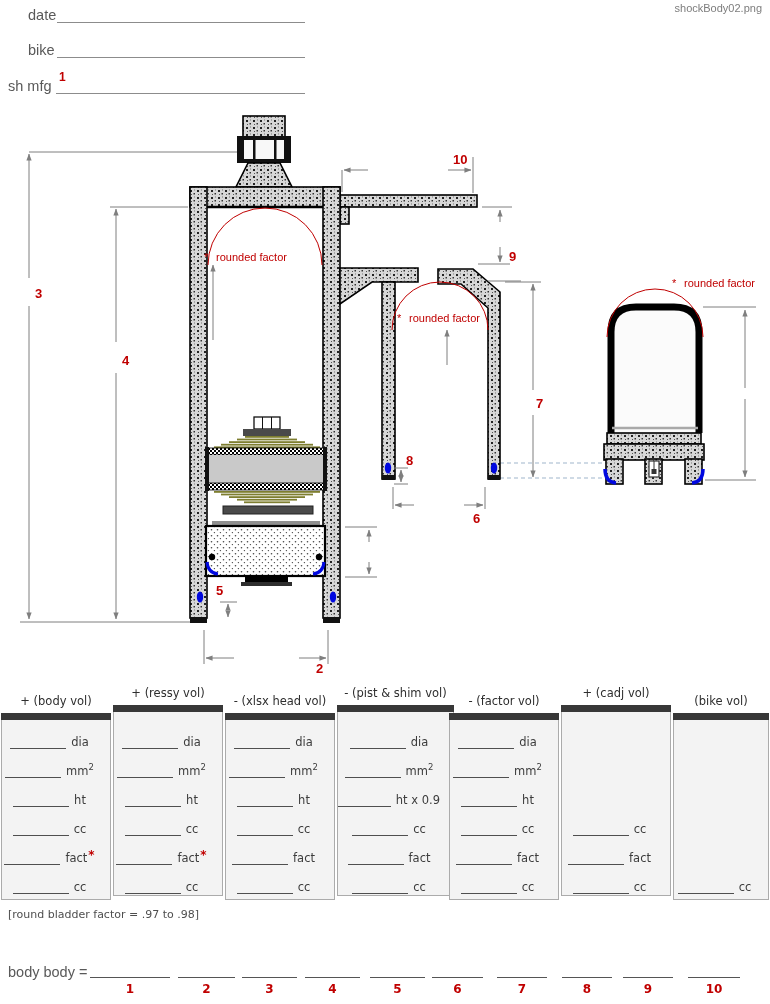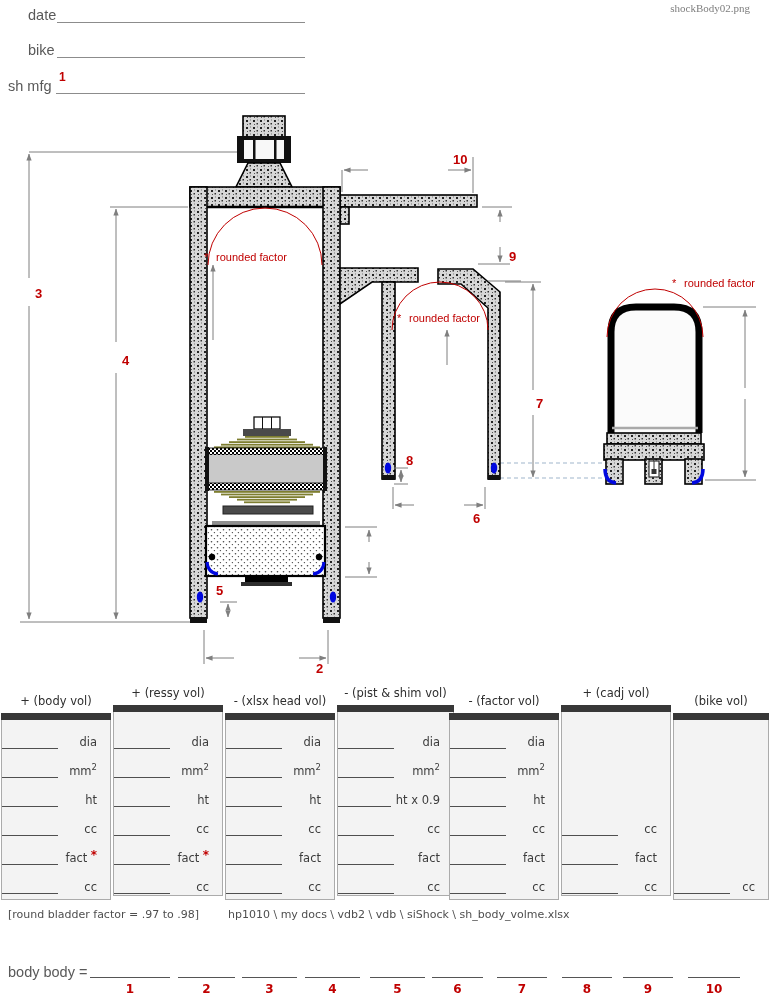--- a/index.html
+++ b/index.html
@@ -2,28 +2,28 @@
 <html><head>
 <meta charset="utf-8">
 <style>
 *{margin:0;padding:0;box-sizing:border-box}
 html,body{background:#fff}
 #page{position:relative;width:770px;height:1004px;background:#fff;font-family:"Liberation Sans",sans-serif;overflow:hidden}
 #diagram-svg{position:absolute;left:0;top:0}
 .flabel{position:absolute;font-size:14.5px;color:#595959}
 .fline{position:absolute;height:0;border-bottom:1px solid #8c8c8c}
 .fref{position:absolute;font-weight:bold;font-size:12px;color:#c00000}
-.filename{position:absolute;top:2px;right:20px;font-size:11px;color:#7d7d7d;font-family:Liberation Serif, serif}
+.filename{position:absolute;top:2px;right:8px;font-size:11px;color:#7d7d7d;font-family:Liberation Sans, sans-serif}
 .tcol{position:absolute;font-family:"DejaVu Sans",sans-serif}
 .thead{height:15px;margin-bottom:4px;text-align:center;font-size:11.5px;color:#2e2e2e;white-space:nowrap}
 .tbar{height:7px;background:#383838}
 .panel{position:relative;background:#f3f3f3;border:1px solid #ababab;border-top:none}
 .col-a{top:694px}.col-a .panel{height:180px}
 .col-b{top:686px}.col-b .panel{height:184px}
-.vrow{position:absolute;left:0;right:0;height:14px;display:flex;align-items:flex-end;justify-content:space-between;padding-right:13px}
+.vrow{position:absolute;left:0;right:0;height:14px;display:flex;align-items:flex-end;justify-content:center;padding-right:13px}
 .blank{flex:0 1 56px;min-width:30px;height:13px;border-bottom:1px solid #4f4f4f}
 .rlbl{margin-left:5px;font-size:11.5px;line-height:13px;color:#3c3c3c;white-space:nowrap}
 .rlbl sup{font-size:8.5px}
 .mark{color:#c00000;font-weight:bold;font-size:12px;line-height:10px;position:relative;top:-5px;margin-left:1px}
 .fnote{position:absolute;font-family:"DejaVu Sans",sans-serif;font-size:11px;color:#4e4e4e;white-space:pre}
 #bodydesc{position:absolute;left:0;top:958px;width:770px;height:46px}
 .bdlabel{position:absolute;left:8px;top:6px;font-size:14.5px;color:#595959}
 .bdline{position:absolute;top:6px;height:14px;border-bottom:1.5px solid #555}
 .bdnum{position:absolute;top:24px;text-align:center;font-family:"DejaVu Sans",sans-serif;font-weight:bold;font-size:12px;color:#c00000}
 
@@ -428,21 +428,20 @@
     <div class="tbar"></div>
     <div class="panel">
         <div class="vrow" style="top: 160px;">
           <span class="blank"></span>
           <span class="rlbl">cc</span>
         </div>
       </div>
   </div>
 
   <span class="fnote" style="left:8px;top:908px">[round bladder factor = .97 to .98]</span>
-  <span class="fnote" style="left:228px;top:908px">hp1010 \ my docs \ vdb2 \ vdb \ siShock \ sh_body_volme.xlsx</span>
 
   <div id="bodydesc">
     <span class="bdlabel">body body =</span>
   <div class="bdline" style="left: 90px; width: 80px;"></div>
       <div class="bdnum" style="left: 90px; width: 80px;">1</div>
       <div class="bdline" style="left: 178px; width: 57px;"></div>
       <div class="bdnum" style="left: 178px; width: 57px;">2</div>
       <div class="bdline" style="left: 242px; width: 55px;"></div>
       <div class="bdnum" style="left: 242px; width: 55px;">3</div>
       <div class="bdline" style="left: 305px; width: 55px;"></div>

